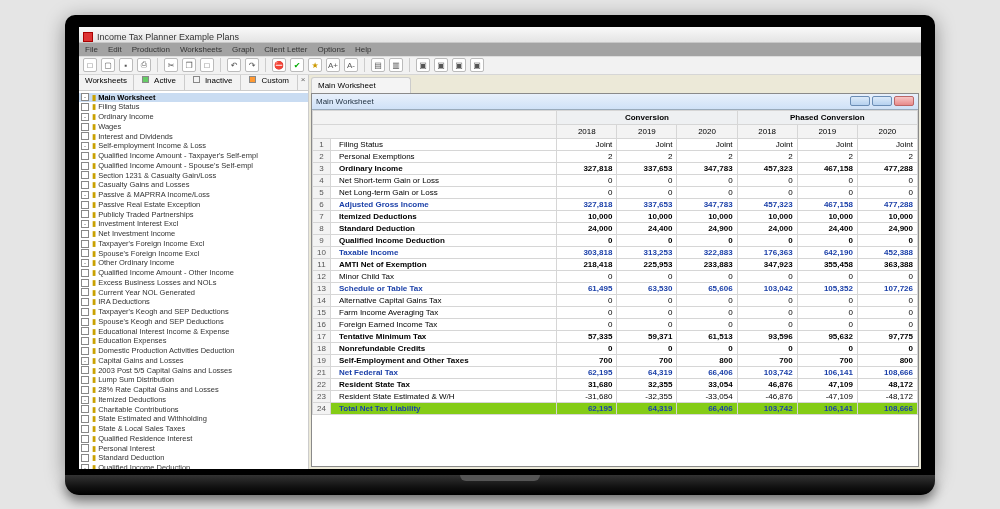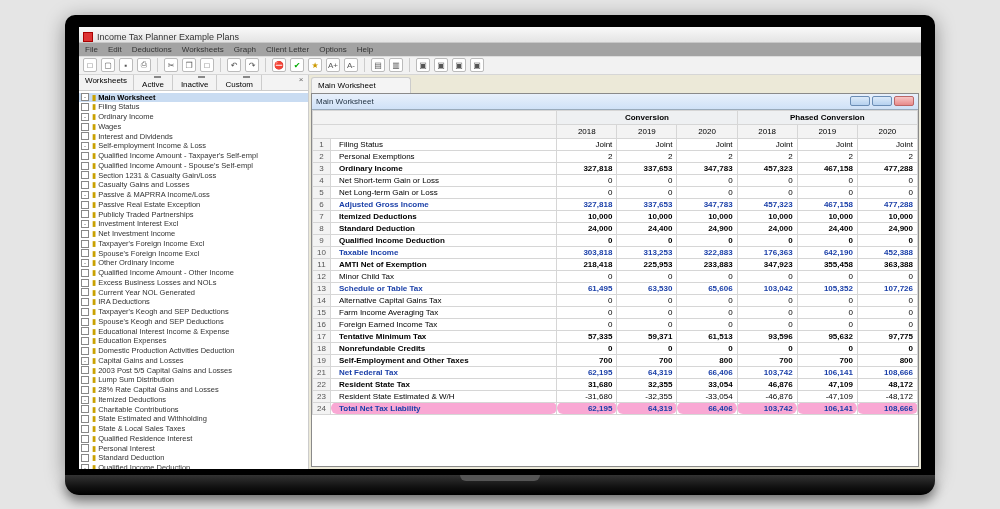--- a/index.html
+++ b/index.html
@@ -116,23 +116,22 @@
     height: 16px;
     display: flex;
     font-size: 8px;
     border-bottom: 1px solid #ccc;
     background: #f3f3f3;
   }
   .panel-tab {
     padding: 1px 8px;
     border-right: 1px solid #ccc;
     display: flex;
-    align-items: flex-end;
+    align-items: flex-start;
     gap: 2px;
-    flex-direction: column;
   }
   .panel-close {
     margin-left: auto; width: 14px; text-align: center; color: #666;
   }
   .tree {
     flex: 1;
     overflow: hidden;
     font-size: 7.5px;
     color: #333;
     padding: 2px 0;
@@ -230,42 +229,42 @@
     text-align: center;
     width: 18px;
     color: #555;
   }
   table.grid td.lbl {
     text-align: left;
     padding-left: 8px;
   }
   tr.bold td.lbl, tr.bold td.num { font-weight: bold; }
   tr.link td.lbl, tr.link td.num { color: #1a3fa8; }
-  tr.total td.lbl, tr.total td.num { color: #1a3fa8; font-weight: bold; background: #f9a8d4; border-radius: 6px; }
+  tr.total td.lbl, tr.total td.num { color: #1a3fa8; font-weight: bold; background: #84cc16; }
   .group-hdr { background: #eef0f2 !important; font-weight: bold !important; }
   .sq { display:inline-block;width:7px;height:7px;border:1px solid #888;margin-right:3px; }
   .sq.green { background:#6c6; }
   .sq.orange { background:#f93; }
 </style>
 </head>
 <body>
 
 <div class="laptop">
   <div class="screen-bezel">
     <div class="screen">
 
       <div class="titlebar">
         <span class="app-icon"></span>
         <span>Income Tax Planner Example Plans</span>
       </div>
 
       <div class="menubar" id="menubar">
           <span>File</span>
           <span>Edit</span>
-          <span>Deductions</span>
+          <span>Production</span>
           <span>Worksheets</span>
           <span>Graph</span>
           <span>Client Letter</span>
           <span>Options</span>
           <span>Help</span>
         </div>
 
       <div class="toolbar" id="toolbar">
           <div class="tb-btn ">□</div>
           <div class="tb-btn ">▢</div>

